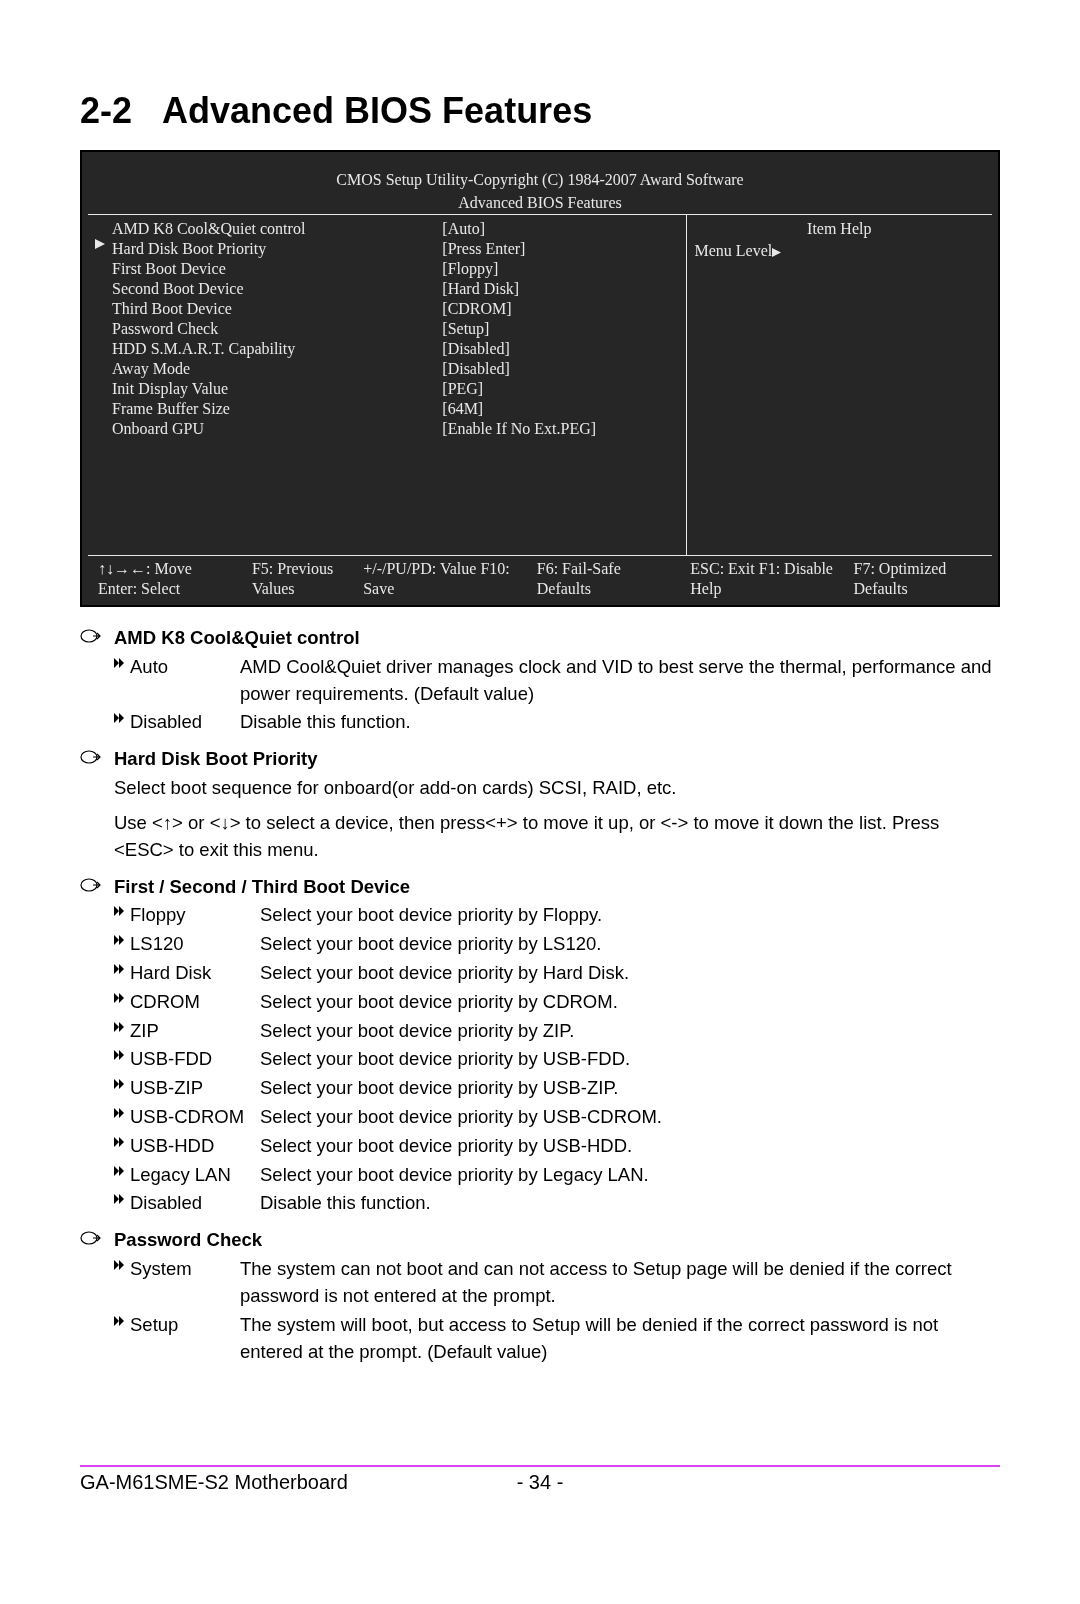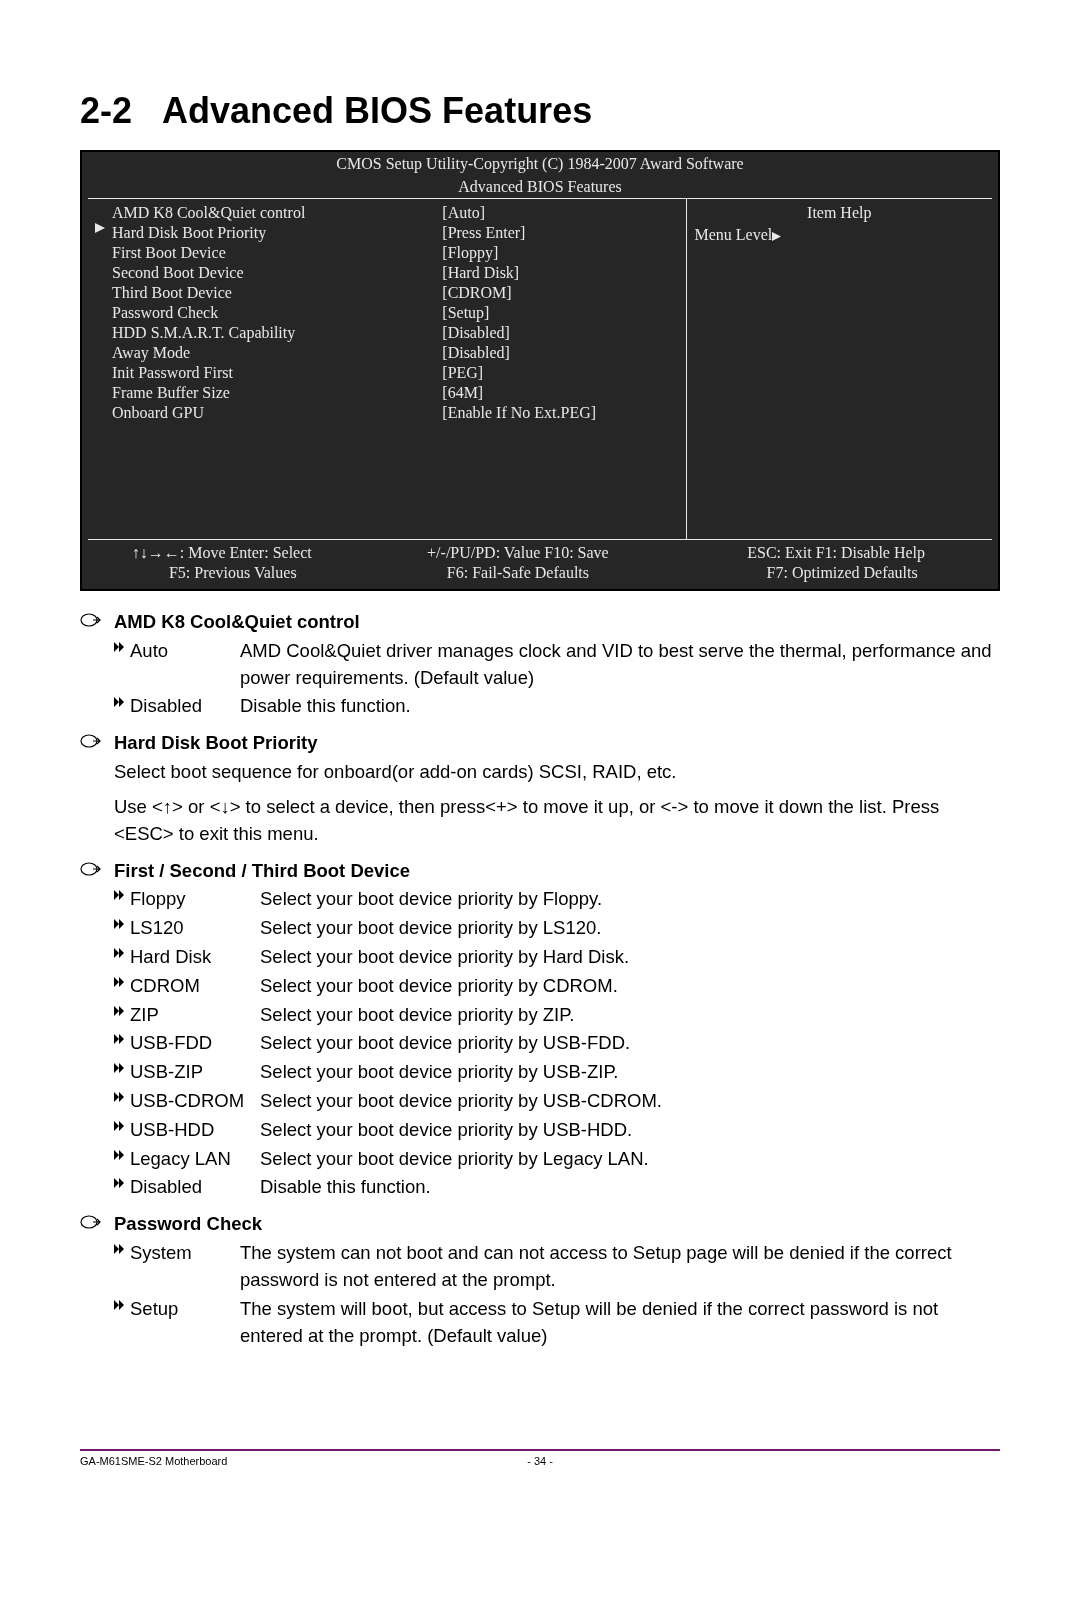--- a/index.html
+++ b/index.html
@@ -22,21 +22,21 @@
     display: inline-block;
     margin-right: 30px;
   }
   .bios-box {
     border: 2px solid #000;
     background: #262626;
     color: #e8e8e8;
     font-family: "Times New Roman", Times, serif;
     font-size: 16px;
     line-height: 1.25;
-    padding: 0 6px 6px 6px;
+    padding: 16px 6px 6px 6px;
   }
   .bios-title-row {
     text-align: center;
     padding: 2px 0 1px 0;
   }
   .bios-grid {
     display: flex;
     border-top: 1px solid #e8e8e8;
     border-bottom: 1px solid #e8e8e8;
     min-height: 340px;
@@ -56,22 +56,21 @@
   }
   .setting-row .lbl { flex: 0 0 58%; }
   .setting-row .val { flex: 1; font-family: Liberation Serif, serif; }
   .bios-footer {
     display: flex;
     padding: 3px 10px 0 10px;
     justify-content: space-between;
   }
   .bios-footer .fline {
     display: flex;
-    flex-direction: column;
-    align-items: center;
+    align-items: flex-start;
   }
   .cursor {
     position: absolute;
     left: 7px;
     top: 24px;
   }
   .cursor svg { display:block; }
   .doc-body {
     margin-top: 18px;
     font-size: 18.5px;
@@ -112,25 +111,25 @@
     flex: 0 0 130px;
   }
   .opt-desc {
     flex: 1;
   }
   .para {
     margin-left: 34px;
     margin-bottom: 8px;
   }
   .footer-bar {
-    border-top: 2px solid #701a75;
+    border-top: 2px solid #d946ef;
     margin-top: 100px;
     padding-top: 4px;
     display: flex;
-    font-size: 11px;
+    font-size: 20px;
   }
   .footer-bar .fl { flex:1; }
   .footer-bar .fc { flex:0 0 auto; padding: 0 10px; }
   .menu-arrow svg { display:inline-block; vertical-align: -1px; }
 </style>
 </head>
 <body>
 
 <div class="page">
 
@@ -175,21 +174,21 @@
             </div>
             <div class="setting-row">
               <div class="lbl">HDD S.M.A.R.T. Capability</div>
               <div class="val">[Disabled]</div>
             </div>
             <div class="setting-row">
               <div class="lbl">Away Mode</div>
               <div class="val">[Disabled]</div>
             </div>
             <div class="setting-row">
-              <div class="lbl">Init Password First</div>
+              <div class="lbl">Init Display Value</div>
               <div class="val">[PEG]</div>
             </div>
             <div class="setting-row">
               <div class="lbl">Frame Buffer Size</div>
               <div class="val">[64M]</div>
             </div>
             <div class="setting-row">
               <div class="lbl">Onboard GPU</div>
               <div class="val">[Enable If No Ext.PEG]</div>
             </div>

